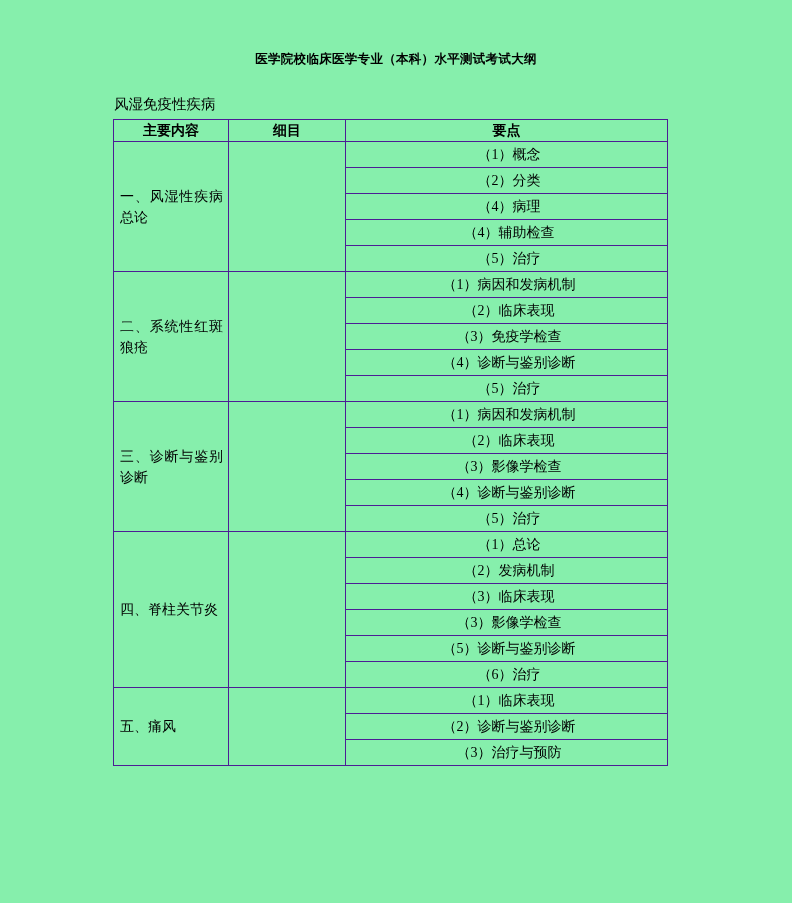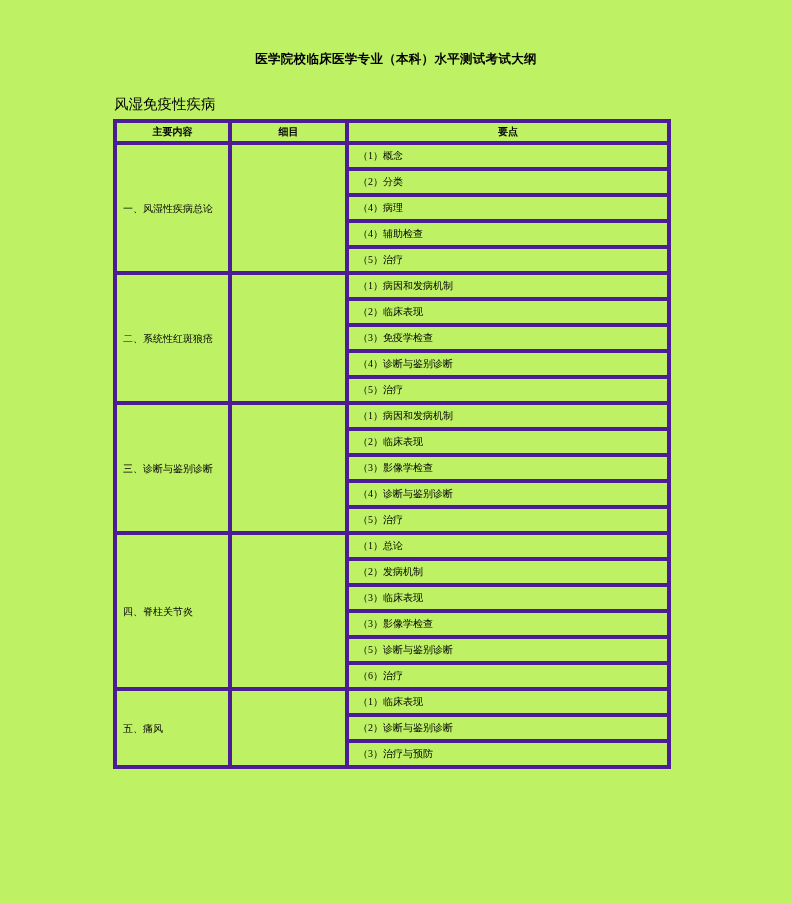--- a/index.html
+++ b/index.html
@@ -6,21 +6,21 @@
     margin: 0;
     padding: 0;
     background: #ffffff;
     color: #000000;
     font-family: "Liberation Serif", "DejaVu Serif", serif;
   }
   .page {
     position: relative;
     width: 792px;
     height: 903px;
-    background: #bef264;
+    background: #86efac;
     overflow: hidden;
   }
   .doc-title {
     padding-top: 51px;
     text-align: center;
     font-size: 12.5px;
     font-weight: bold;
     letter-spacing: 0.3px;
     line-height: 16px;
   }
@@ -31,22 +31,22 @@
     line-height: 17px;
   }
   table.outline-table {
     border-collapse: collapse;
     table-layout: fixed;
     margin-left: 113px;
     width: 554px;
   }
   table.outline-table th,
   table.outline-table td {
-    border: 4px solid #4c1d95;
-    font-size: 10px;
+    border: 1px solid #4c1d95;
+    font-size: 14px;
     overflow: hidden;
   }
   tr.header-row {
     height: 22px;
   }
   table.outline-table th {
     font-weight: bold;
     text-align: center;
     vertical-align: middle;
     padding: 0;
@@ -59,21 +59,21 @@
     text-align: justify;
     padding: 0 5px 0 6px;
     line-height: 21px;
     font-family: Liberation Serif, serif;
   }
   td.detail-cell {
     vertical-align: middle;
   }
   td.point-cell {
     vertical-align: middle;
-    text-align: left;
+    text-align: center;
     padding: 0 4px 0 9px;
     line-height: 20px;
   }
 </style>
 </head>
 <body>
 
 <div class="page">
 
   <div class="doc-title">医学院校临床医学专业（本科）水平测试考试大纲</div>

